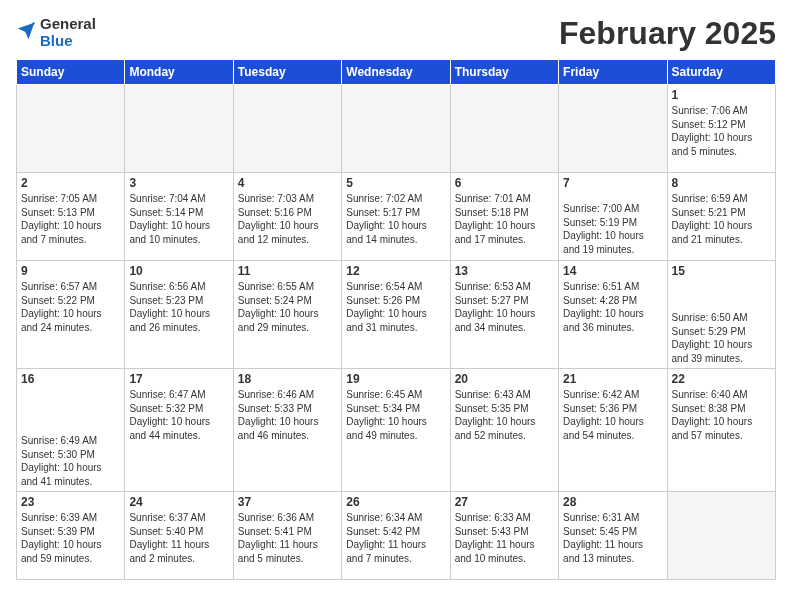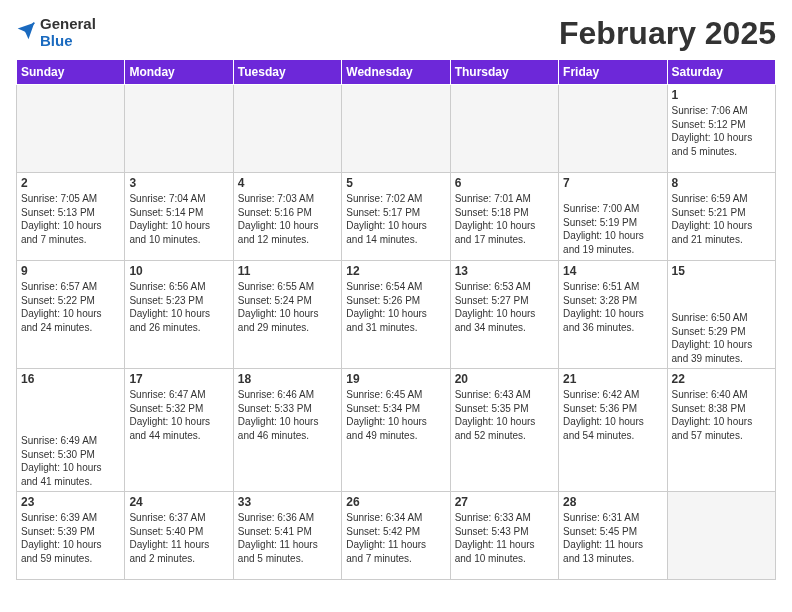--- a/index.html
+++ b/index.html
@@ -43,21 +43,21 @@
     .location {
       font-size: 14px;
       color: #555;
     }
     .calendar {
       width: 100%;
       border-collapse: collapse;
       table-layout: fixed;
     }
     .calendar th {
-      background: #6d28d9;
+      background: #1d4ed8;
       color: #fff;
       font-size: 12px;
       font-weight: bold;
       padding: 5px 4px;
       text-align: left;
       border: 1px solid #fff;
     }
     .calendar td {
       border: 1px solid #ccc;
       vertical-align: top;
@@ -215,21 +215,21 @@
           <td>
             <span class="day-num">13</span>
             <div class="day-info" style="white-space: pre-line;">Sunrise: 6:53 AM
 Sunset: 5:27 PM
 Daylight: 10 hours
 and 34 minutes.</div>
           </td>
           <td>
             <span class="day-num">14</span>
             <div class="day-info" style="white-space: pre-line;">Sunrise: 6:51 AM
-Sunset: 3:28 PM
+Sunset: 4:28 PM
 Daylight: 10 hours
 and 36 minutes.</div>
           </td>
           <td>
             <span class="day-num">15</span>
             <div class="day-info" style="white-space: pre-line; margin-top: 33px;">Sunrise: 6:50 AM
 Sunset: 5:29 PM
 Daylight: 10 hours
 and 39 minutes.</div>
           </td>
@@ -294,21 +294,21 @@
 and 59 minutes.</div>
           </td>
           <td>
             <span class="day-num">24</span>
             <div class="day-info" style="white-space: pre-line;">Sunrise: 6:37 AM
 Sunset: 5:40 PM
 Daylight: 11 hours
 and 2 minutes.</div>
           </td>
           <td>
-            <span class="day-num">33</span>
+            <span class="day-num">37</span>
             <div class="day-info" style="white-space: pre-line;">Sunrise: 6:36 AM
 Sunset: 5:41 PM
 Daylight: 11 hours
 and 5 minutes.</div>
           </td>
           <td>
             <span class="day-num">26</span>
             <div class="day-info" style="white-space: pre-line;">Sunrise: 6:34 AM
 Sunset: 5:42 PM
 Daylight: 11 hours

